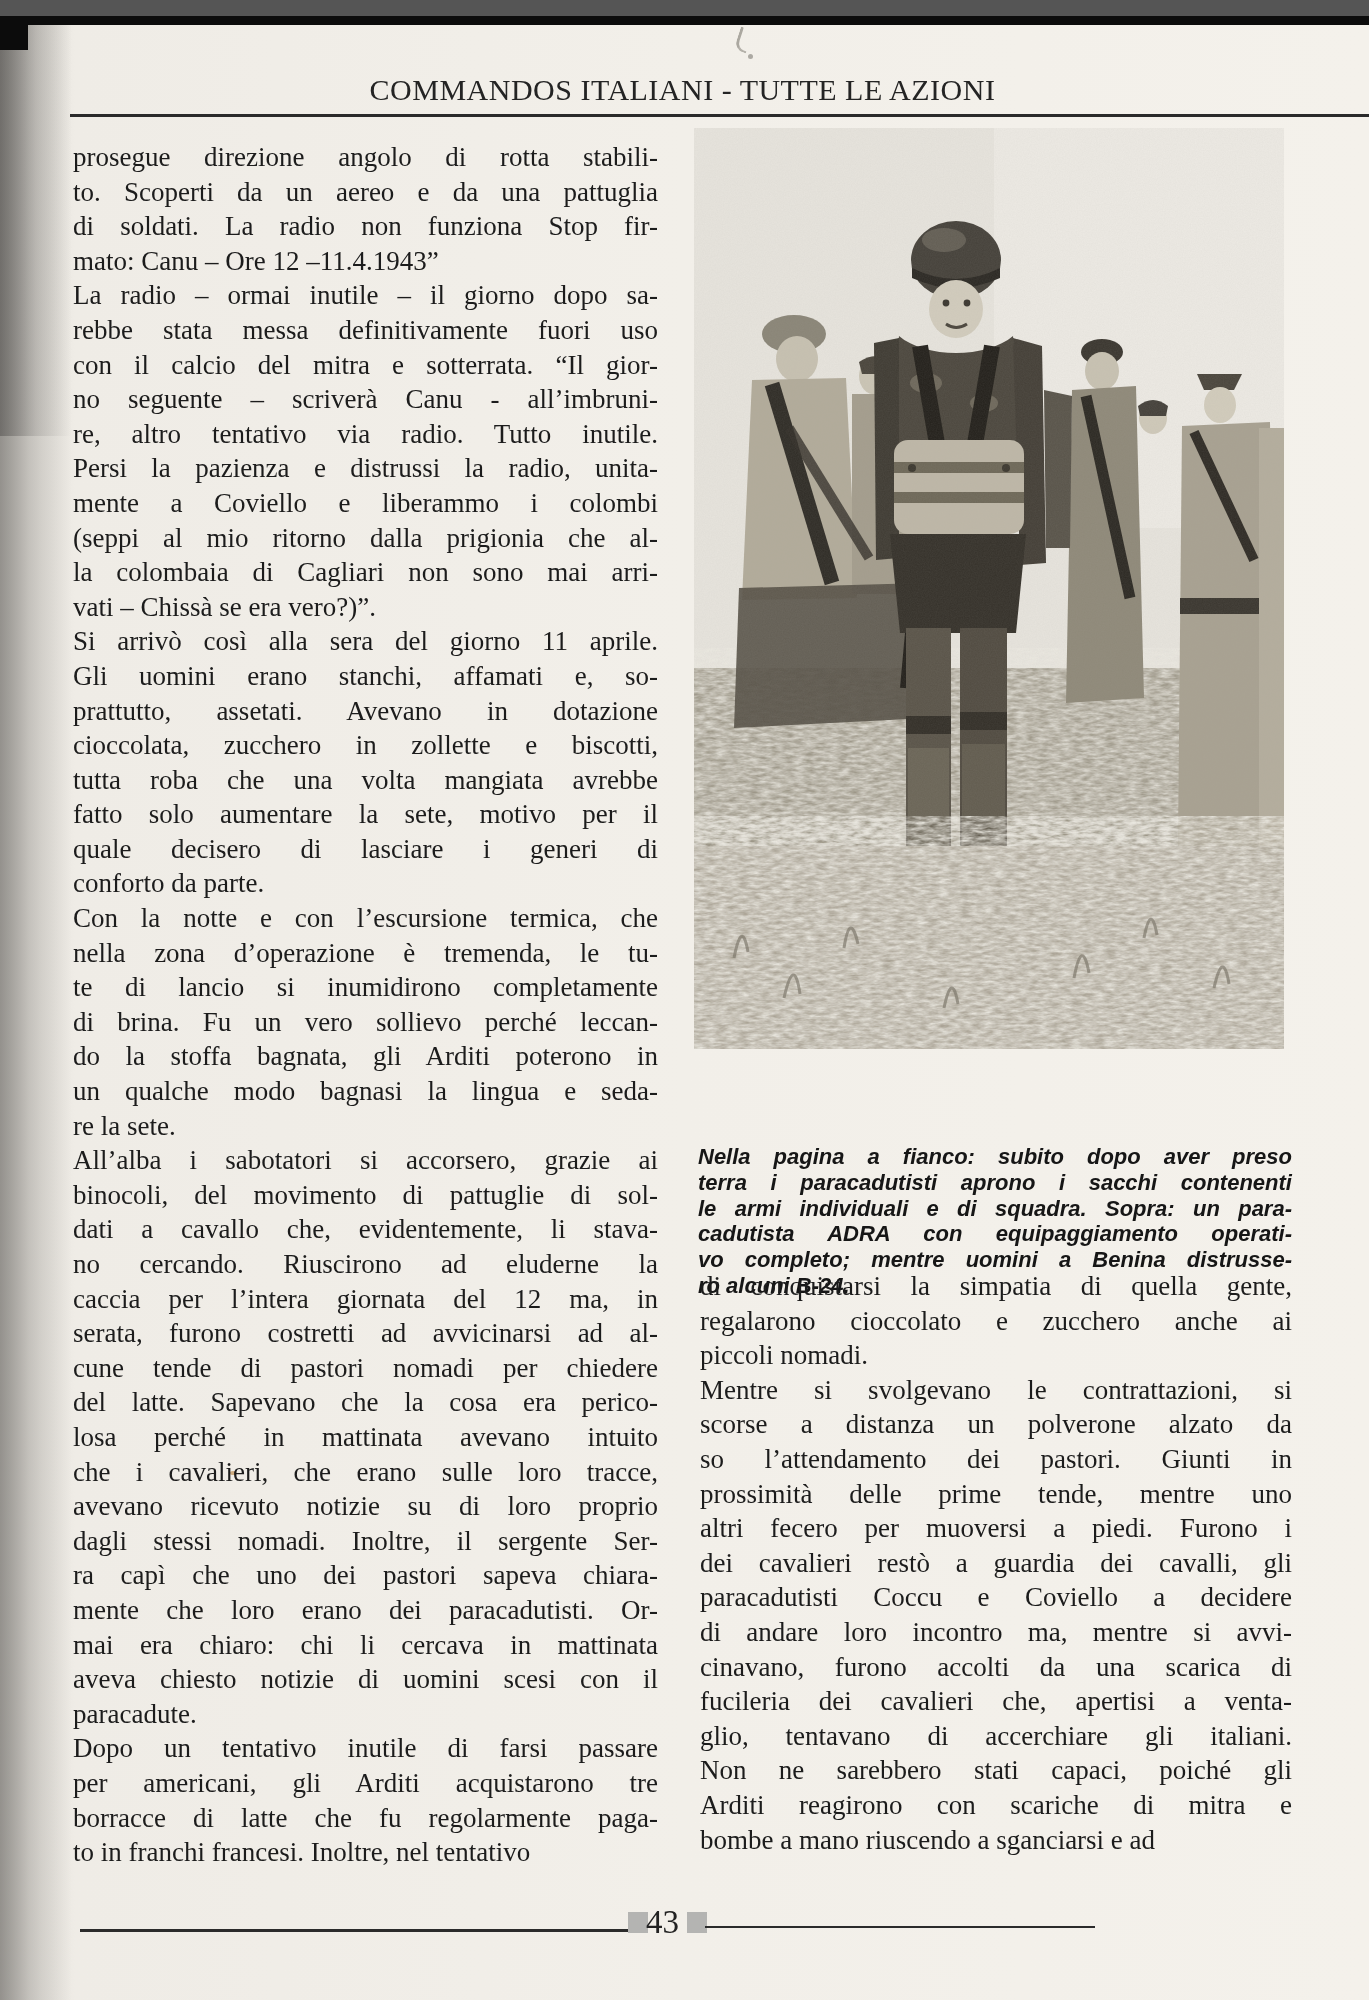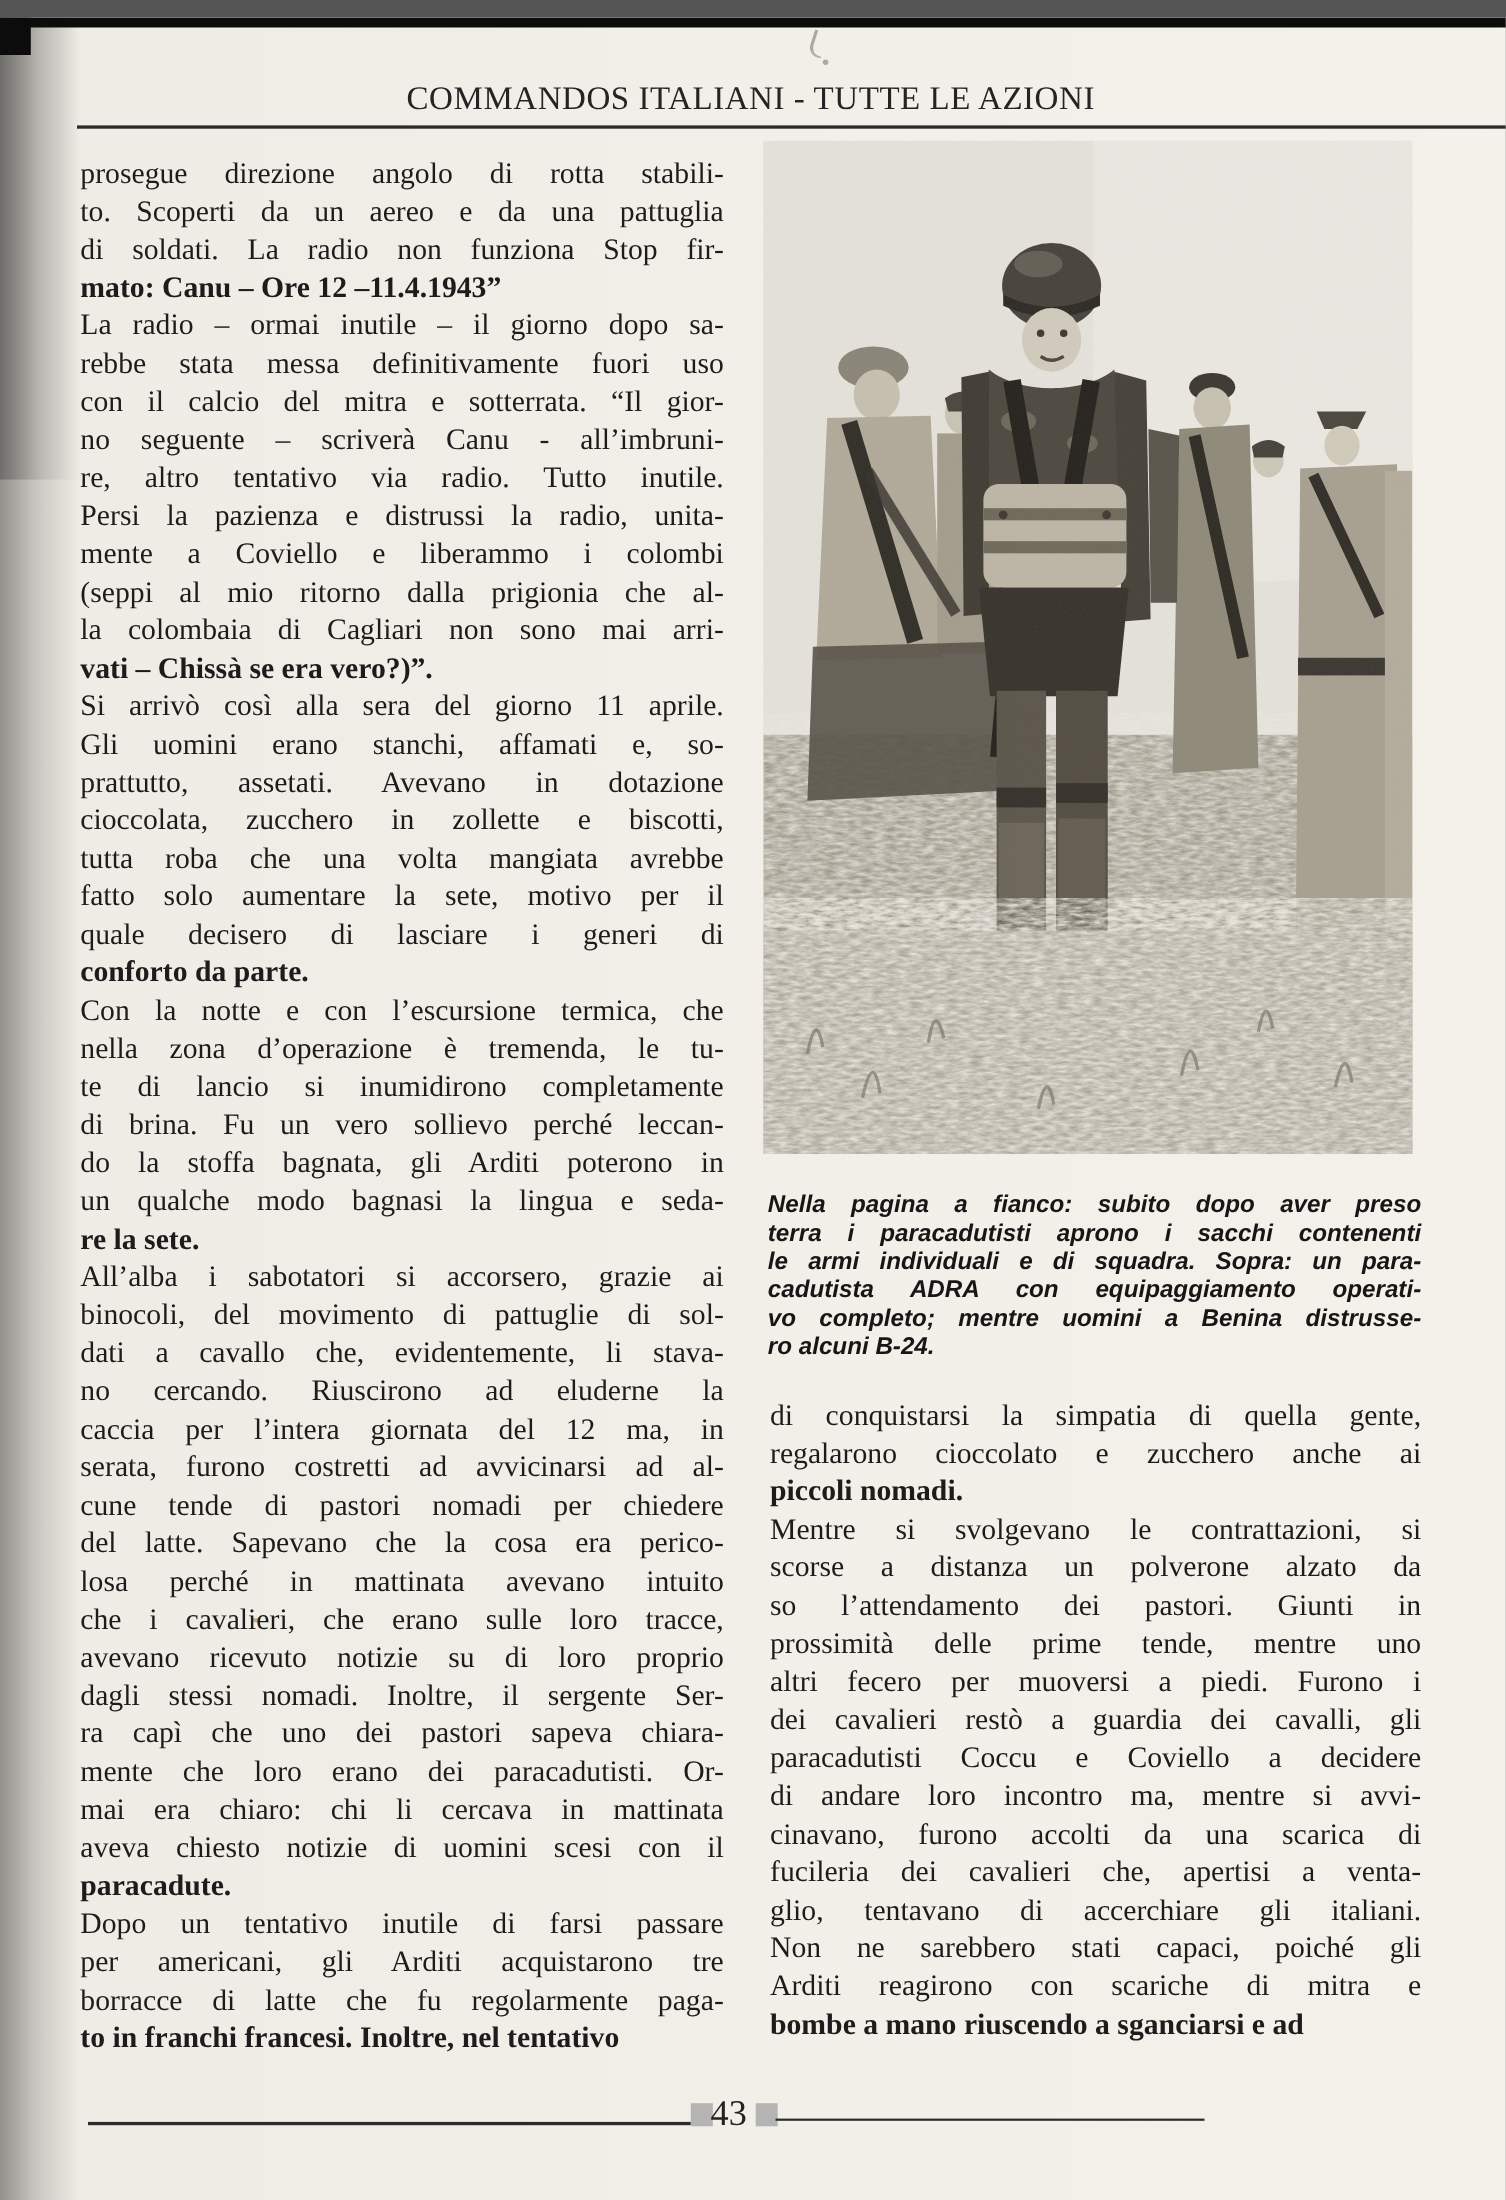--- a/index.html
+++ b/index.html
@@ -23,30 +23,30 @@
     position:absolute;top:57px;left:73px;width:1219px;
     text-align:center;font-size:30px;letter-spacing:.5px;color:#242424;
     font-family:"Liberation Serif", serif;
   }
   .header-rule{position:absolute;top:98px;left:70px;right:0;height:3px;background:#2a2a2a;}
 
   .textcol{position:absolute;font-size:27px;line-height:34.6px;}
   .col-left{left:73px;top:124px;width:585px;}
   .col-right{left:700px;top:1253px;width:592px;}
   .bodyline{text-align:justify;text-align-last:justify;}
-  .bodyline.nf{text-align-last:left;font-weight:bold;}
+  .bodyline.nf{text-align-last:left;}
 
   .photo{
     position:absolute;left:694px;top:112px;width:590px;height:921px;
     background:#e8e5df;
   }
   .photo svg{display:block;width:100%;height:100%;}
 
   .caption{
-    position:absolute;left:698px;top:1066px;width:594px;
+    position:absolute;left:698px;top:1128px;width:594px;
     font-family:"Liberation Sans", sans-serif;
     font-weight:bold;font-style:italic;
     font-size:22px;line-height:25.8px;color:#161616;
   }
   .caption .bodyline{text-align:justify;text-align-last:justify;}
   .caption .bodyline.nf{text-align-last:left;}
 
   .footer-rule-left{position:absolute;left:80px;top:1913px;width:548px;height:3px;background:#2b2b2b;}
   .footer-rule-right{position:absolute;left:705px;top:1910px;width:390px;height:2px;background:#2b2b2b;}
   .footer-square{position:absolute;width:20px;height:21px;background:#b4b4b2;}

